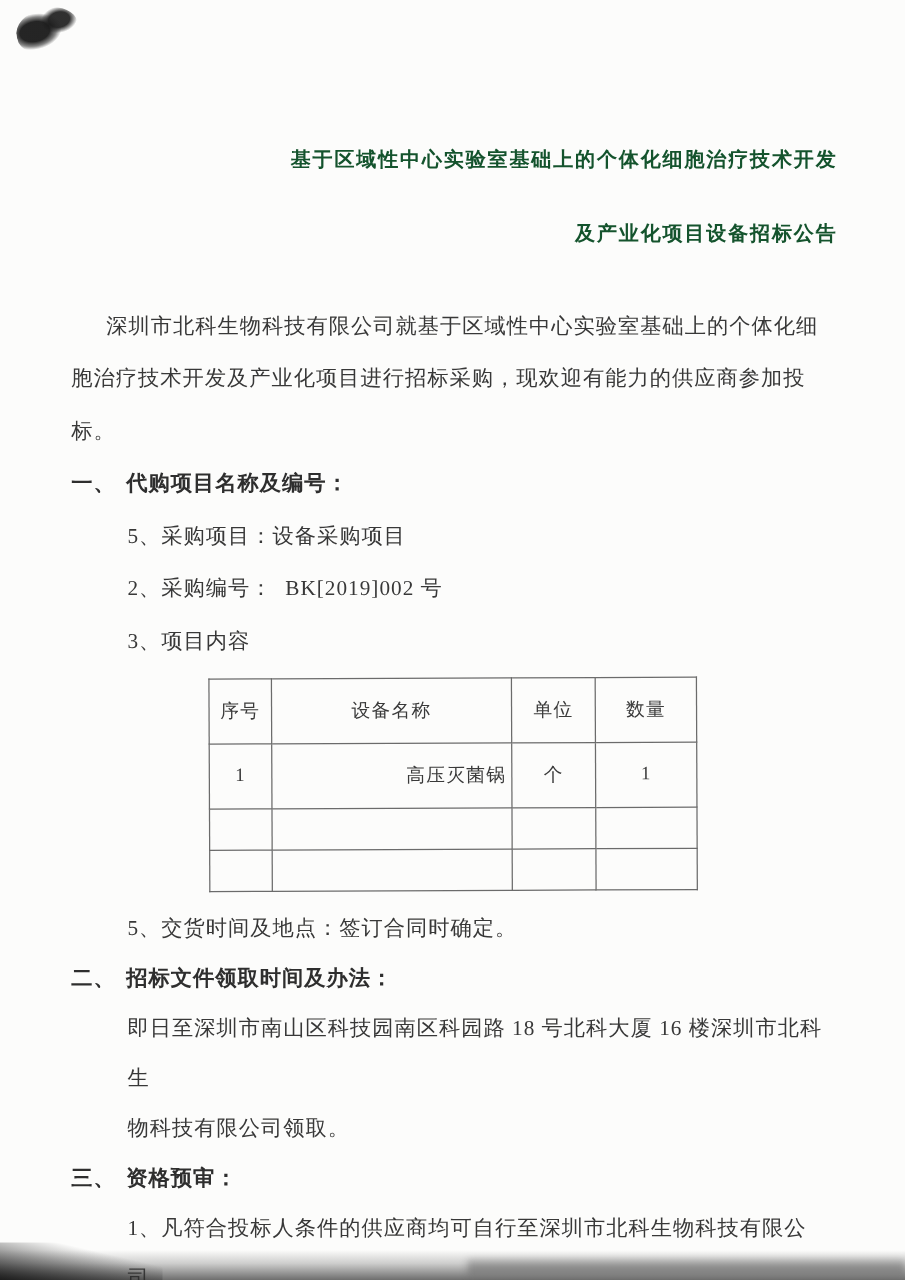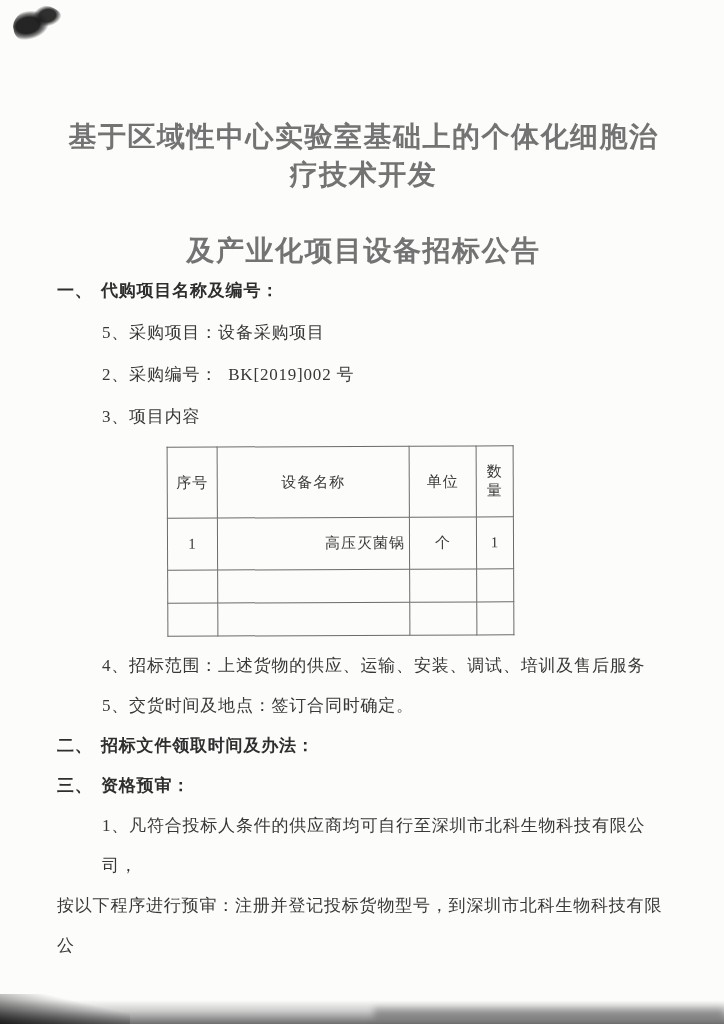--- a/index.html
+++ b/index.html
@@ -13,24 +13,24 @@
     font-family:"Liberation Serif","DejaVu Serif",serif;
     overflow:hidden;
   }
   .content {
     position:absolute;
     left:57px; right:54px; top:0;
   }
   
   .doc-title {
     margin-top:118px;
-    text-align:center;
-    font-size:28px;
+    text-align:right;
+    font-size:16px;
     font-weight:bold;
-    color:#737373;
+    color:#14532d;
     letter-spacing:1.5px;
   }
   .doc-title .t-line2 { margin-top:38px; }
   
   .body-line {
     font-size:17px;
     letter-spacing:0.8px;
     line-height:42px;
     color:#383838;
     white-space:pre-wrap;
@@ -60,21 +60,21 @@
     font-weight:normal;
     letter-spacing:1px;
     padding:16px 4px;
     overflow:hidden;
   }
   .equip-table th { height:24px; }
   .equip-table td { height:21px; }
   .col-seq { width:50px; }
   .col-name { width:192px; }
   .col-unit { width:67px; }
-  .col-qty  { width:37px; }
+  .col-qty  { width:81px; }
   .equip-table .cell-name { text-align:right; padding-left:10px; }
   
   .smudge-topleft {
     position:absolute; left:13px; top:7px;
     width:50px; height:36px;
     background:
       radial-gradient(ellipse 60% 55% at 30% 45%, rgba(25,25,25,.95) 0 40%, rgba(35,35,35,.55) 58%, transparent 72%),
       radial-gradient(ellipse 45% 45% at 72% 30%, rgba(25,25,25,.9) 0 38%, transparent 65%);
     transform:rotate(-12deg);
     border-radius:50% 45% 55% 50%;
@@ -100,20 +100,24 @@
 
   <div class="smudge-topleft"></div>
 
   <div class="content">
 
     <div class="doc-title">
       <div class="t-line1">基于区域性中心实验室基础上的个体化细胞治疗技术开发</div>
       <div class="t-line2">及产业化项目设备招标公告</div>
     </div>
 
+    <div class="intro">
+      <div class="body-line first">深圳市北科生物科技有限公司就基于区域性中心实验室基础上的个体化细</div>
+      <div class="body-line">胞治疗技术开发及产业化项目进行招标采购，现欢迎有能力的供应商参加投标。</div>
+    </div>
 
     <div class="sec-heading body-line">
       <span class="sec-num">一、</span>
       <span>代购项目名称及编号：</span>
     </div>
 
     <div class="items">
       <div class="body-line">5、采购项目：设备采购项目</div>
       <div class="body-line">2、采购编号：  BK[2019]002 号</div>
       <div class="body-line">3、项目内容</div>
@@ -144,28 +148,31 @@
         <tr>
           <td></td>
           <td class="cell-name"></td>
           <td></td>
           <td></td>
         </tr>
       </tbody>
     </table>
 
     <div class="items tight">
-      <div class="body-line">4、招标范围：上述货物的供应、运输、安装、调试、培训及售后服务</div>
       <div class="body-line">5、交货时间及地点：签订合同时确定。</div>
     </div>
 
     <div class="tight">
       <div class="sec-heading body-line">
         <span class="sec-num">二、</span>
         <span>招标文件领取时间及办法：</span>
+      </div>
+      <div class="items">
+        <div class="body-line">即日至深圳市南山区科技园南区科园路 18 号北科大厦 16 楼深圳市北科生</div>
+        <div class="body-line">物科技有限公司领取。</div>
       </div>
     </div>
 
     <div class="tight">
       <div class="sec-heading body-line">
         <span class="sec-num">三、</span>
         <span>资格预审：</span>
       </div>
       <div>
         <div class="body-line" style="padding-left:45px;">1、凡符合投标人条件的供应商均可自行至深圳市北科生物科技有限公司，</div>

